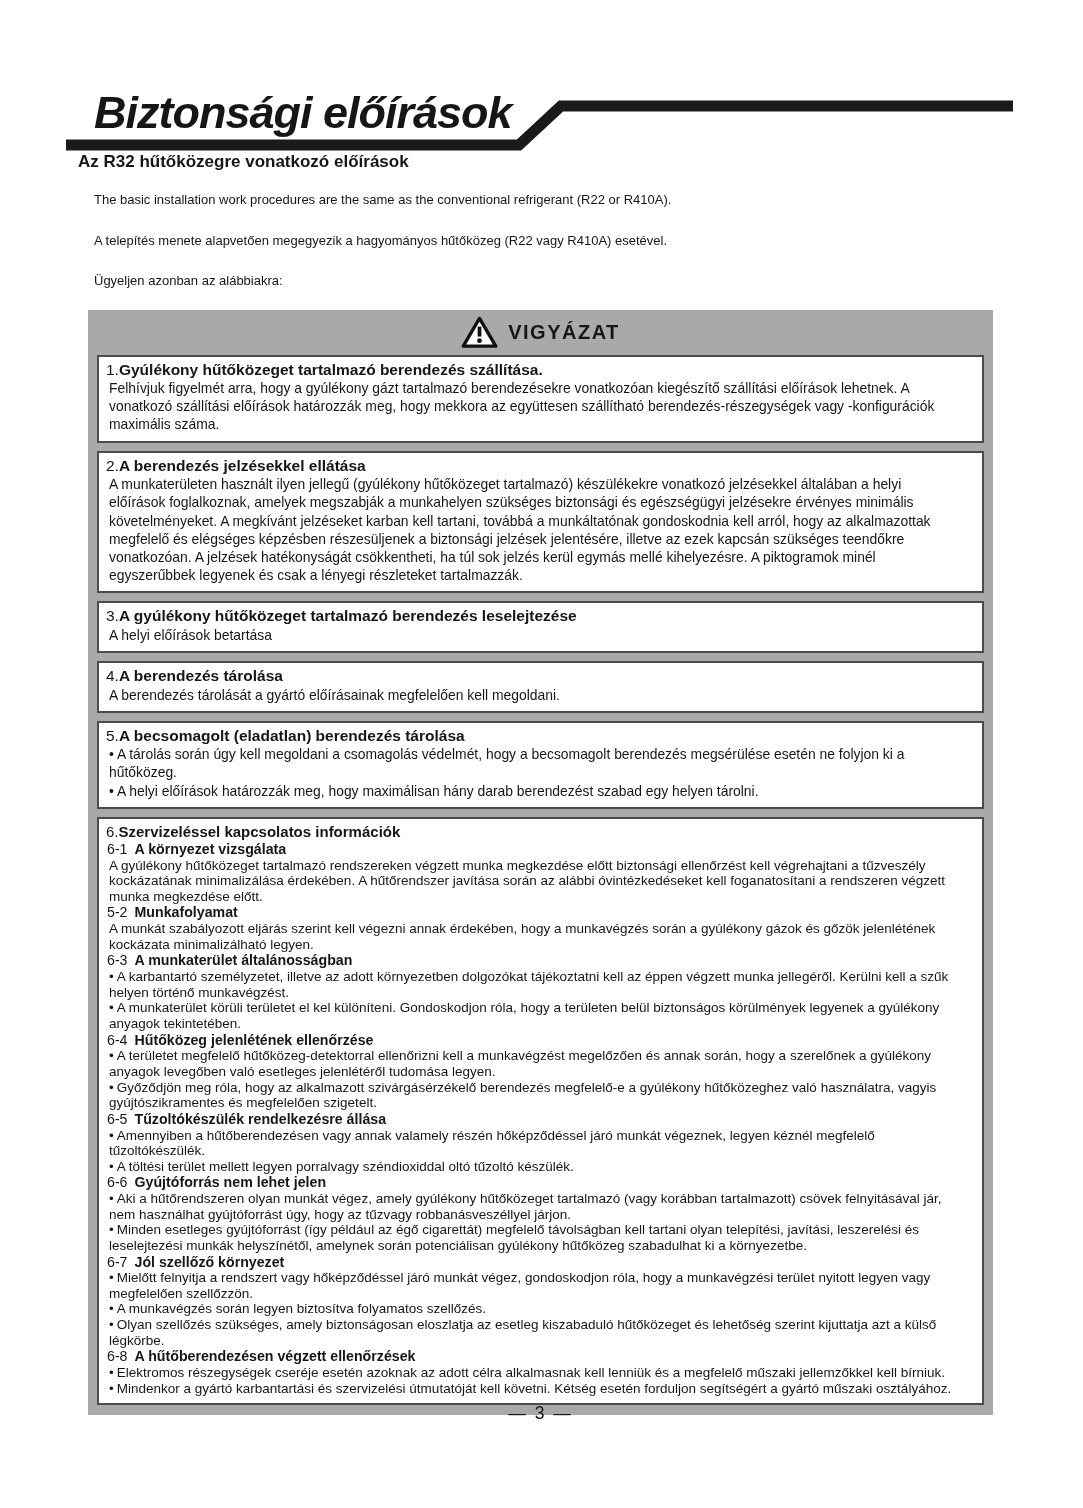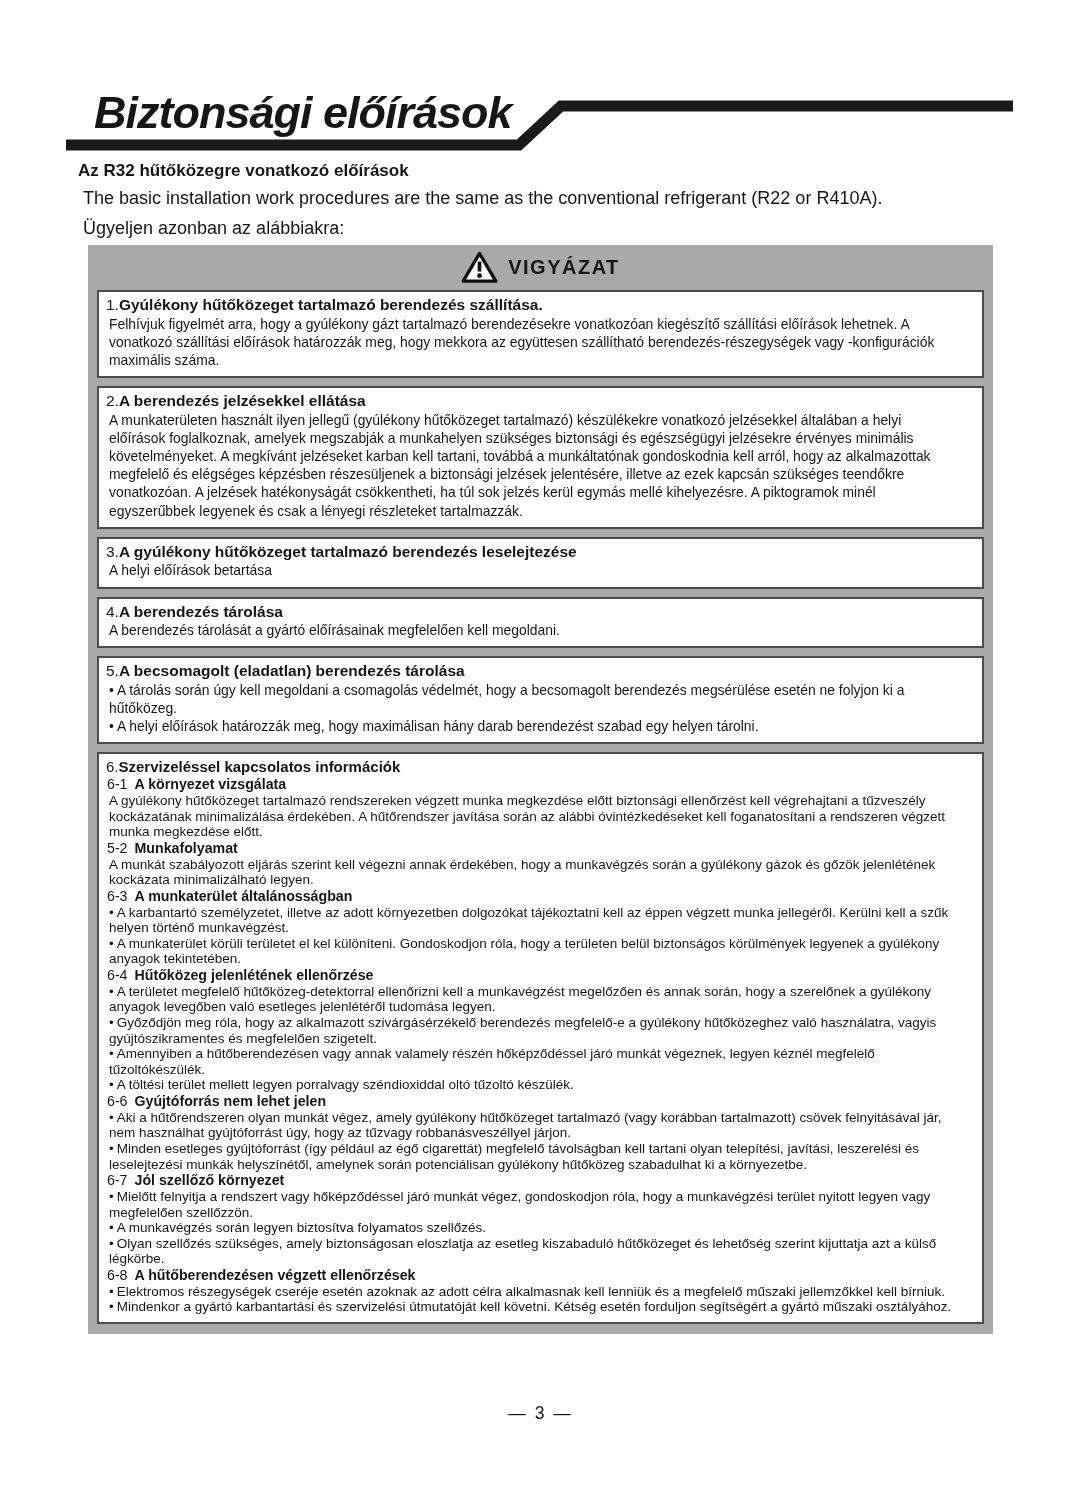--- a/index.html
+++ b/index.html
@@ -14,22 +14,22 @@
   
   .hdr{position:relative;height:152px;}
   .swoosh{position:absolute;left:0;top:0;}
   .title{
     position:absolute;left:94px;top:90px;margin:0;
     font-size:45px;font-weight:700;font-style:italic;
     letter-spacing:-1px;line-height:1;white-space:nowrap;
   }
   
   .intro{margin:0 60px 0 78px;}
-  .intro h2{margin:9px 0 3px 0;font-size:17px;line-height:20px;}
-  .intro p{margin:5px;font-size:18px;line-height:24.5px;}
+  .intro h2{margin:0 0 3px 0;font-size:17px;line-height:20px;}
+  .intro p{margin:16px;font-size:13px;line-height:24.5px;}
   
   .panel{
     margin:5px 88px 0 88px;
     background:#a9a9a9;
     padding:0 9px 10px 9px;
   }
   .warnhead{height:45px;display:flex;align-items:center;justify-content:center;gap:10px;}
   .wlabel{font-size:20px;font-weight:700;letter-spacing:1.5px;}
   .box{
     background:#ffffff;
@@ -61,20 +61,21 @@
   <div class="hdr">
     <svg class="swoosh" width="1083" height="152" viewBox="0 0 1083 152" aria-hidden="true">
       <path d="M66 145 H519 L561 106 H1013" fill="none" stroke="#1a1a1a" stroke-width="11" stroke-linejoin="miter"></path>
     </svg>
     <h1 class="title">Biztonsági előírások</h1>
   </div>
 
   <div class="intro">
     <h2>Az R32 hűtőközegre vonatkozó előírások</h2>
     <p>The basic installation work procedures are the same as the conventional refrigerant (R22 or R410A).</p>
+    <p>A telepítés menete alapvetően megegyezik a hagyományos hűtőközeg (R22 vagy R410A) esetével.</p>
     <p>Ügyeljen azonban az alábbiakra:</p>
   </div>
 
   <div class="panel">
     <div class="warnhead">
       <svg width="37" height="33" viewBox="0 0 100 88" aria-hidden="true">
         <path d="M50 6 L94 81 H6 Z" fill="#ffffff" stroke="#111111" stroke-width="9" stroke-linejoin="round"></path>
         <rect x="45" y="28" width="10" height="27" fill="#111111"></rect>
         <circle cx="50" cy="66" r="6.5" fill="#111111"></circle>
       </svg>
@@ -123,20 +124,21 @@
             <div class="sub-head"><span class="num">6-1</span><span class="ttl">A környezet vizsgálata</span></div>
             <div class="blk p">A gyúlékony hűtőközeget tartalmazó rendszereken végzett munka megkezdése előtt biztonsági ellenőrzést kell végrehajtani a tűzveszély kockázatának minimalizálása érdekében. A hűtőrendszer javítása során az alábbi óvintézkedéseket kell foganatosítani a rendszeren végzett munka megkezdése előtt.</div>
             <div class="sub-head"><span class="num">5-2</span><span class="ttl">Munkafolyamat</span></div>
             <div class="blk p">A munkát szabályozott eljárás szerint kell végezni annak érdekében, hogy a munkavégzés során a gyúlékony gázok és gőzök jelenlétének kockázata minimalizálható legyen.</div>
             <div class="sub-head"><span class="num">6-3</span><span class="ttl">A munkaterület általánosságban</span></div>
             <div class="blk bullet">A karbantartó személyzetet, illetve az adott környezetben dolgozókat tájékoztatni kell az éppen végzett munka jellegéről. Kerülni kell a szűk helyen történő munkavégzést.</div>
             <div class="blk bullet">A munkaterület körüli területet el kel különíteni. Gondoskodjon róla, hogy a területen belül biztonságos körülmények legyenek a gyúlékony anyagok tekintetében.</div>
             <div class="sub-head"><span class="num">6-4</span><span class="ttl">Hűtőközeg jelenlétének ellenőrzése</span></div>
             <div class="blk bullet">A területet megfelelő hűtőközeg-detektorral ellenőrizni kell a munkavégzést megelőzően és annak során, hogy a szerelőnek a gyúlékony anyagok levegőben való esetleges jelenlétéről tudomása legyen.</div>
             <div class="blk bullet">Győződjön meg róla, hogy az alkalmazott szivárgásérzékelő berendezés megfelelő-e a gyúlékony hűtőközeghez való használatra, vagyis gyújtószikramentes és megfelelően szigetelt.</div>
+            <div class="sub-head"><span class="num">6-5</span><span class="ttl">Tűzoltókészülék rendelkezésre állása</span></div>
             <div class="blk bullet">Amennyiben a hűtőberendezésen vagy annak valamely részén hőképződéssel járó munkát végeznek, legyen kéznél megfelelő tűzoltókészülék.</div>
             <div class="blk bullet">A töltési terület mellett legyen porralvagy széndioxiddal oltó tűzoltó készülék.</div>
             <div class="sub-head"><span class="num">6-6</span><span class="ttl">Gyújtóforrás nem lehet jelen</span></div>
             <div class="blk bullet">Aki a hűtőrendszeren olyan munkát végez, amely gyúlékony hűtőközeget tartalmazó (vagy korábban tartalmazott) csövek felnyitásával jár, nem használhat gyújtóforrást úgy, hogy az tűzvagy robbanásveszéllyel járjon.</div>
             <div class="blk bullet">Minden esetleges gyújtóforrást (így például az égő cigarettát) megfelelő távolságban kell tartani olyan telepítési, javítási, leszerelési és leselejtezési munkák helyszínétől, amelynek során potenciálisan gyúlékony hűtőközeg szabadulhat ki a környezetbe.</div>
             <div class="sub-head"><span class="num">6-7</span><span class="ttl">Jól szellőző környezet</span></div>
             <div class="blk bullet">Mielőtt felnyitja a rendszert vagy hőképződéssel járó munkát végez, gondoskodjon róla, hogy a munkavégzési terület nyitott legyen vagy megfelelően szellőzzön.</div>
             <div class="blk bullet">A munkavégzés során legyen biztosítva folyamatos szellőzés.</div>
             <div class="blk bullet">Olyan szellőzés szükséges, amely biztonságosan eloszlatja az esetleg kiszabaduló hűtőközeget és lehetőség szerint kijuttatja azt a külső légkörbe.</div>
             <div class="sub-head"><span class="num">6-8</span><span class="ttl">A hűtőberendezésen végzett ellenőrzések</span></div>

